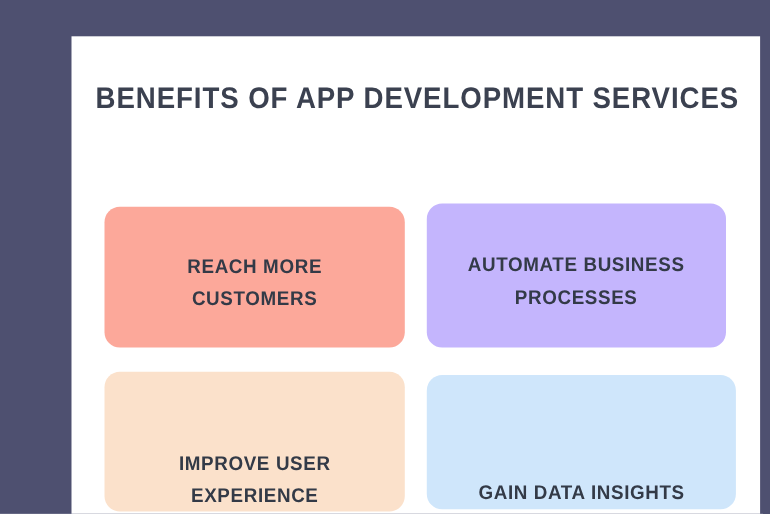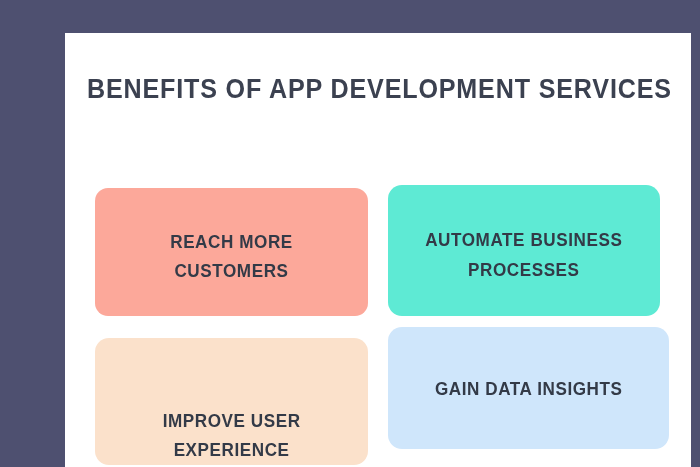--- a/index.html
+++ b/index.html
@@ -65,24 +65,24 @@
     position: absolute;
     border-radius: 14px;
     box-sizing: border-box;
     display: flex;
     align-items: center;
     justify-content: center;
     padding: 0 14px;
   }
 
   
-  .card-0 { left: 0px;   top: 36px;  width: 273px; height: 128px; border-radius: 13px; }
+  .card-0 { left: 0px;   top: 36px;  width: 273px; height: 128px; }
   .card-1 { left: 293px; top: 33px;  width: 272px; height: 131px; }
   .card-2 { left: 0px;   top: 186px; width: 273px; height: 127px; }
-  .card-3 { left: 293px; top: 175px; width: 281px; height: 122px; }
+  .card-3 { left: 293px; top: 189px; width: 281px; height: 122px; align-items: flex-end; }
 
   .card-label {
     font-family: "Liberation Sans Narrow", "Liberation Sans", sans-serif;
     font-size: 18px;
     font-weight: bold;
     letter-spacing: 0.6px;
     line-height: 1.62;
     color: #333a47;
     text-transform: uppercase;
     text-align: center;
@@ -106,21 +106,21 @@
 
     <div id="cards">
 
       <div class="card card-0" style="background: rgb(252, 168, 154);">
         <div class="card-label" style="color: rgb(51, 58, 71);">
           <span>REACH MORE</span><br>
           <span>CUSTOMERS</span>
         </div>
       </div>
 
-      <div class="card card-1" style="background: #5eead4;">
+      <div class="card card-1" style="background: #c4b5fd;">
         <div class="card-label" style="color: rgb(51, 58, 71);">
           <span>AUTOMATE BUSINESS</span><br>
           <span>PROCESSES</span>
         </div>
       </div>
 
       <div class="card card-2" style="background: rgb(251, 225, 203); align-items: flex-end;">
         <div class="card-label" style="color: rgb(51, 58, 71);">
           <span>IMPROVE USER</span><br>
           <span>EXPERIENCE</span>

